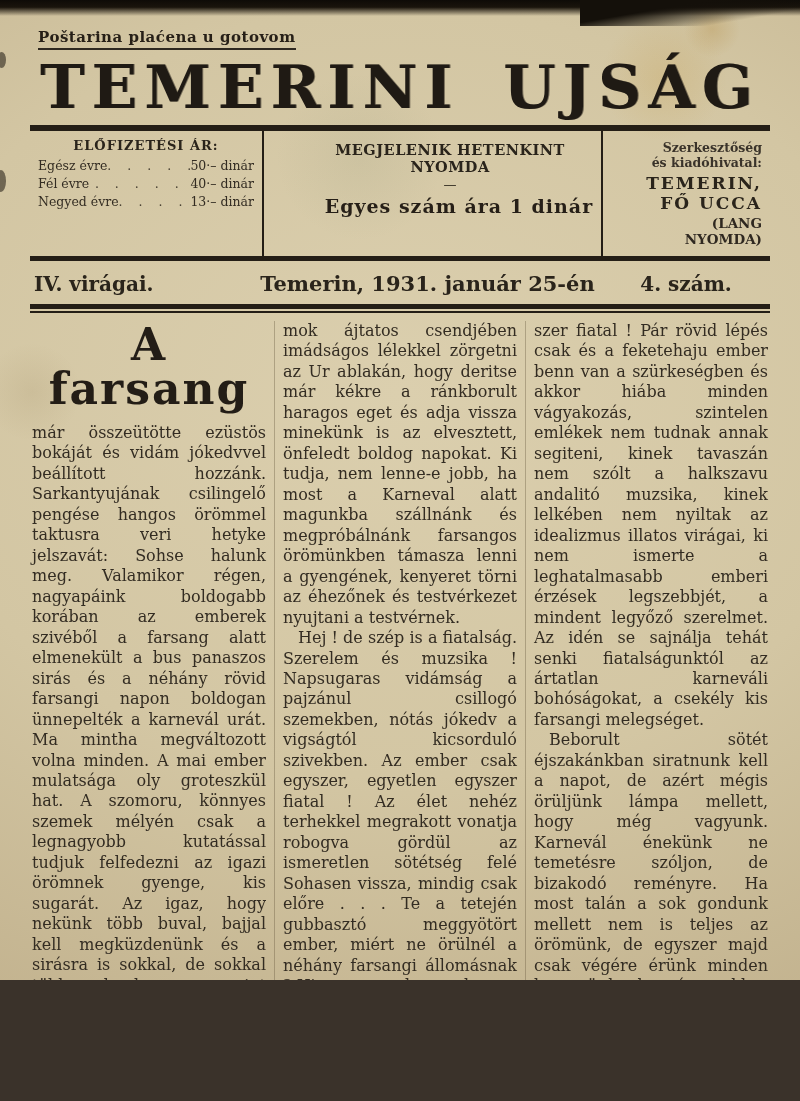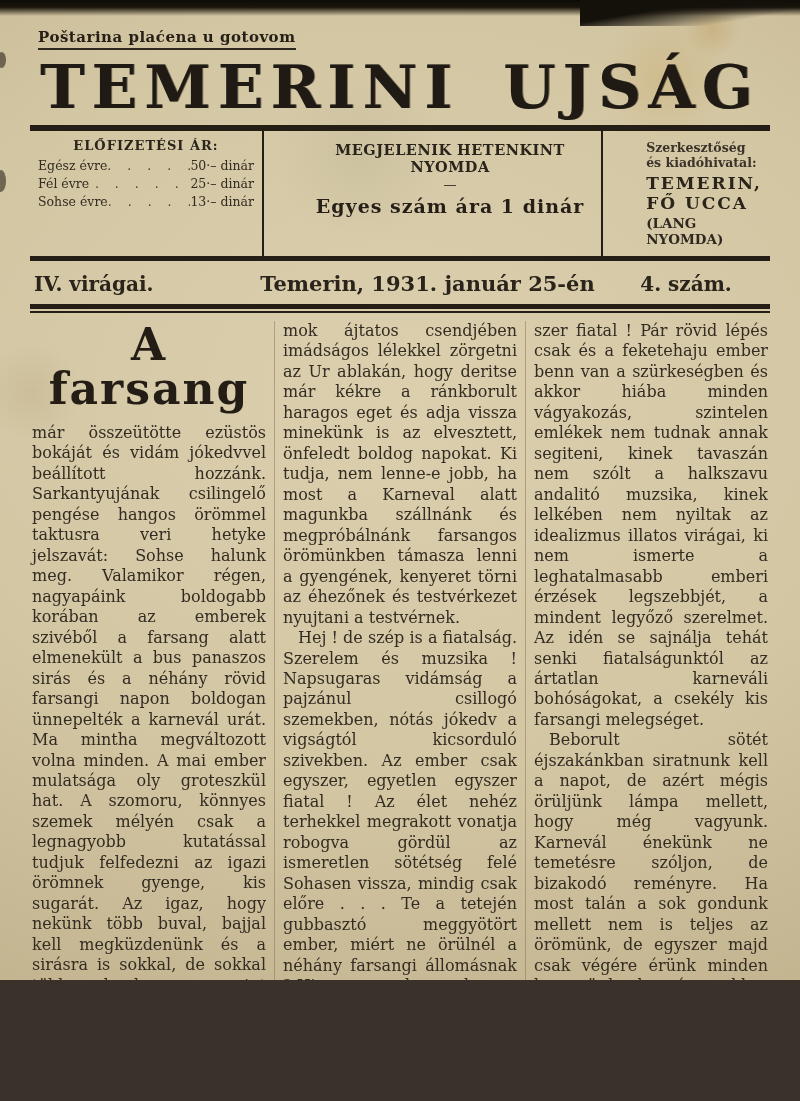--- a/index.html
+++ b/index.html
@@ -25,29 +25,29 @@
     border-bottom:2px solid #2e2820;padding-bottom:2px;letter-spacing:.5px;color:#261f17;}
   .masthead{margin-top:6px;text-align:center;font-size:60px;font-weight:bold;color:#1f1a14;
     letter-spacing:7px;word-spacing:16px;line-height:1.05;
     text-shadow:1px 0 0 rgba(31,26,20,.5);}
 
   .infobox{display:flex;margin-top:6px;border-top:6px solid #241e16;border-bottom:5px solid #241e16;
     align-items:stretch;gap:35px;}
   .infobox .cell{padding:7px 8px 9px 8px;}
   .cell-sub{width:216px;border-right:2px solid #241e16;}
   .cell-freq{width:290px;border-right:2px solid #241e16;text-align:center;}
-  .cell-pub{flex:1;text-align:left;}
+  .cell-pub{flex:1;text-align:right;}
   .sub-title{text-align:center;font-weight:bold;font-size:13px;letter-spacing:1px;margin-bottom:4px;color:#2a241b;}
   .sub-row{display:flex;align-items:flex-end;font-size:12.5px;line-height:1.45;color:#332c22;}
   .sub-row .lbl{white-space:nowrap;}
   .sub-row .dots{flex:1;overflow:hidden;white-space:nowrap;letter-spacing:6px;text-align:center;color:#4a4234;}
   .sub-row .prc{white-space:nowrap;}
   .freq-1{font-weight:bold;font-size:14.5px;letter-spacing:.5px;margin-top:3px;color:#2a241b;}
   .freq-dash{font-size:13px;margin:2px 0 3px 0;color:#2a241b;}
-  .freq-2{font-weight:bold;font-size:19px;letter-spacing:1px;color:#261f17;}
+  .freq-2{font-weight:bold;font-size:19px;letter-spacing:1px;color:#261f17;text-align:right;}
   .pub-1{font-size:12.5px;font-weight:bold;margin-top:2px;color:#3a332a;}
   .pub-2{font-size:17px;font-weight:bold;letter-spacing:2px;margin-top:3px;color:#2a241b;}
   .pub-3{font-size:13.5px;font-weight:bold;margin-top:2px;color:#2f2820;}
 
   .dateline{display:flex;align-items:baseline;padding:10px 4px 8px 4px;}
   .dl-vol{width:215px;font-size:20px;font-weight:bold;color:#2a241b;}
   .dl-date{flex:1;text-align:center;font-size:21px;font-weight:bold;color:#2a241b;}
   .dl-issue{width:160px;text-align:center;font-size:20px;font-weight:bold;color:#2a241b;}
   .rule-double{border-top:5px solid #241e16;border-bottom:2px solid #241e16;height:2px;}
 
@@ -90,25 +90,25 @@
         <div class="sub-title">ELŐFIZETÉSI ÁR:</div>
         <div class="sub-row">
           <span class="lbl">Egész évre</span>
           <span class="dots">. . . . .</span>
           <span class="prc">50·–</span>&nbsp;
           <span class="prc">dinár</span>
         </div>
         <div class="sub-row">
           <span class="lbl">Fél évre</span>
           <span class="dots">. . . . .</span>
-          <span class="prc">25·–</span>&nbsp;
+          <span class="prc">40·–</span>&nbsp;
           <span class="prc">dinár</span>
         </div>
         <div class="sub-row">
-          <span class="lbl">Sohse évre</span>
+          <span class="lbl">Negyed évre</span>
           <span class="dots">. . . . .</span>
           <span class="prc">13·–</span>&nbsp;
           <span class="prc">dinár</span>
         </div>
       </div>
       <div class="cell cell-freq">
         <div class="freq-1">MEGJELENIK HETENKINT NYOMDA</div>
         <div class="freq-dash">—</div>
         <div class="freq-2">Egyes szám ára 1 dinár</div>
       </div>

